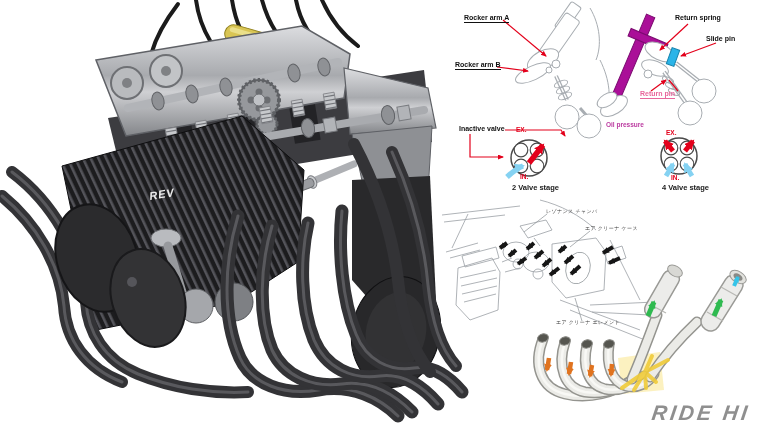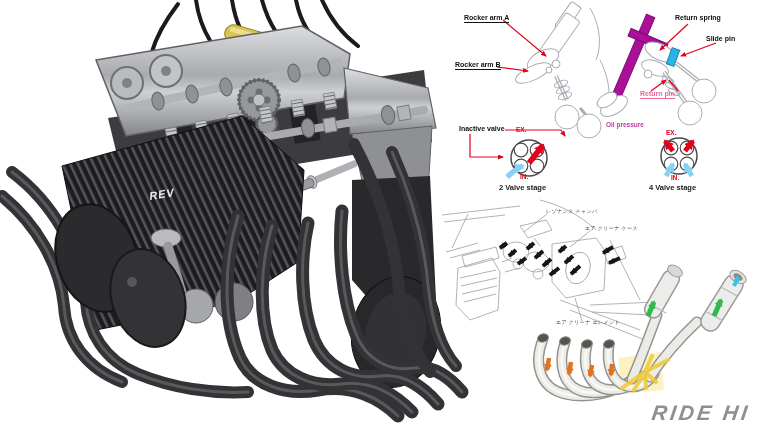--- a/index.html
+++ b/index.html
@@ -4,21 +4,21 @@
 <style>
   html,body{margin:0;padding:0;background:#fff;}
   #stage{position:relative;width:768px;height:432px;overflow:hidden;background:#fff;
          font-family:"Liberation Sans",sans-serif;}
   #art{position:absolute;left:0;top:0;}
   .lbl{position:absolute;font:bold 7px "Liberation Sans",sans-serif;color:#111;line-height:1;white-space:nowrap;}
   .lbl.u{border-bottom:1px solid #111;padding-bottom:1px;}
   .lbl-red{color:#e3001b;font-size:6.5px;}
   .lbl-pink{color:#e8679c;border-bottom:1px solid #e8679c;padding-bottom:1px;}
   .lbl-magenta{color:#bb3ba0;font-size:6.5px;}
-  .lbl-cap{font-size:7.5px;color:#1a1a1a;text-align:left;width:60px;}
+  .lbl-cap{font-size:7.5px;color:#1a1a1a;text-align:right;width:60px;}
   .lbl-jp{font-weight:normal;font-size:5px;color:#3a3a3a;letter-spacing:.4px;}
   .watermark{position:absolute;left:652px;top:401px;font:bold italic 21px "Liberation Sans",sans-serif;
              color:#8f8f8f;letter-spacing:3px;transform:skewX(-8deg);white-space:nowrap;}
   .wire{stroke:#1b1b1b;stroke-width:4;fill:none;stroke-linecap:round;}
   .pipe{stroke:#333336;stroke-width:13;fill:none;stroke-linecap:round;}
   .pipe2{stroke:#333336;stroke-width:12;fill:none;stroke-linecap:round;}
   .pipehl{stroke:#6a6a6e;stroke-width:3;fill:none;stroke-linecap:round;opacity:.7;}
   .la{stroke:#a8adb2;stroke-width:1;fill:#fff;}
   .lan{stroke:#a8adb2;stroke-width:1;fill:none;}
   .acl{stroke:#9aa0a4;stroke-width:.8;fill:none;}

